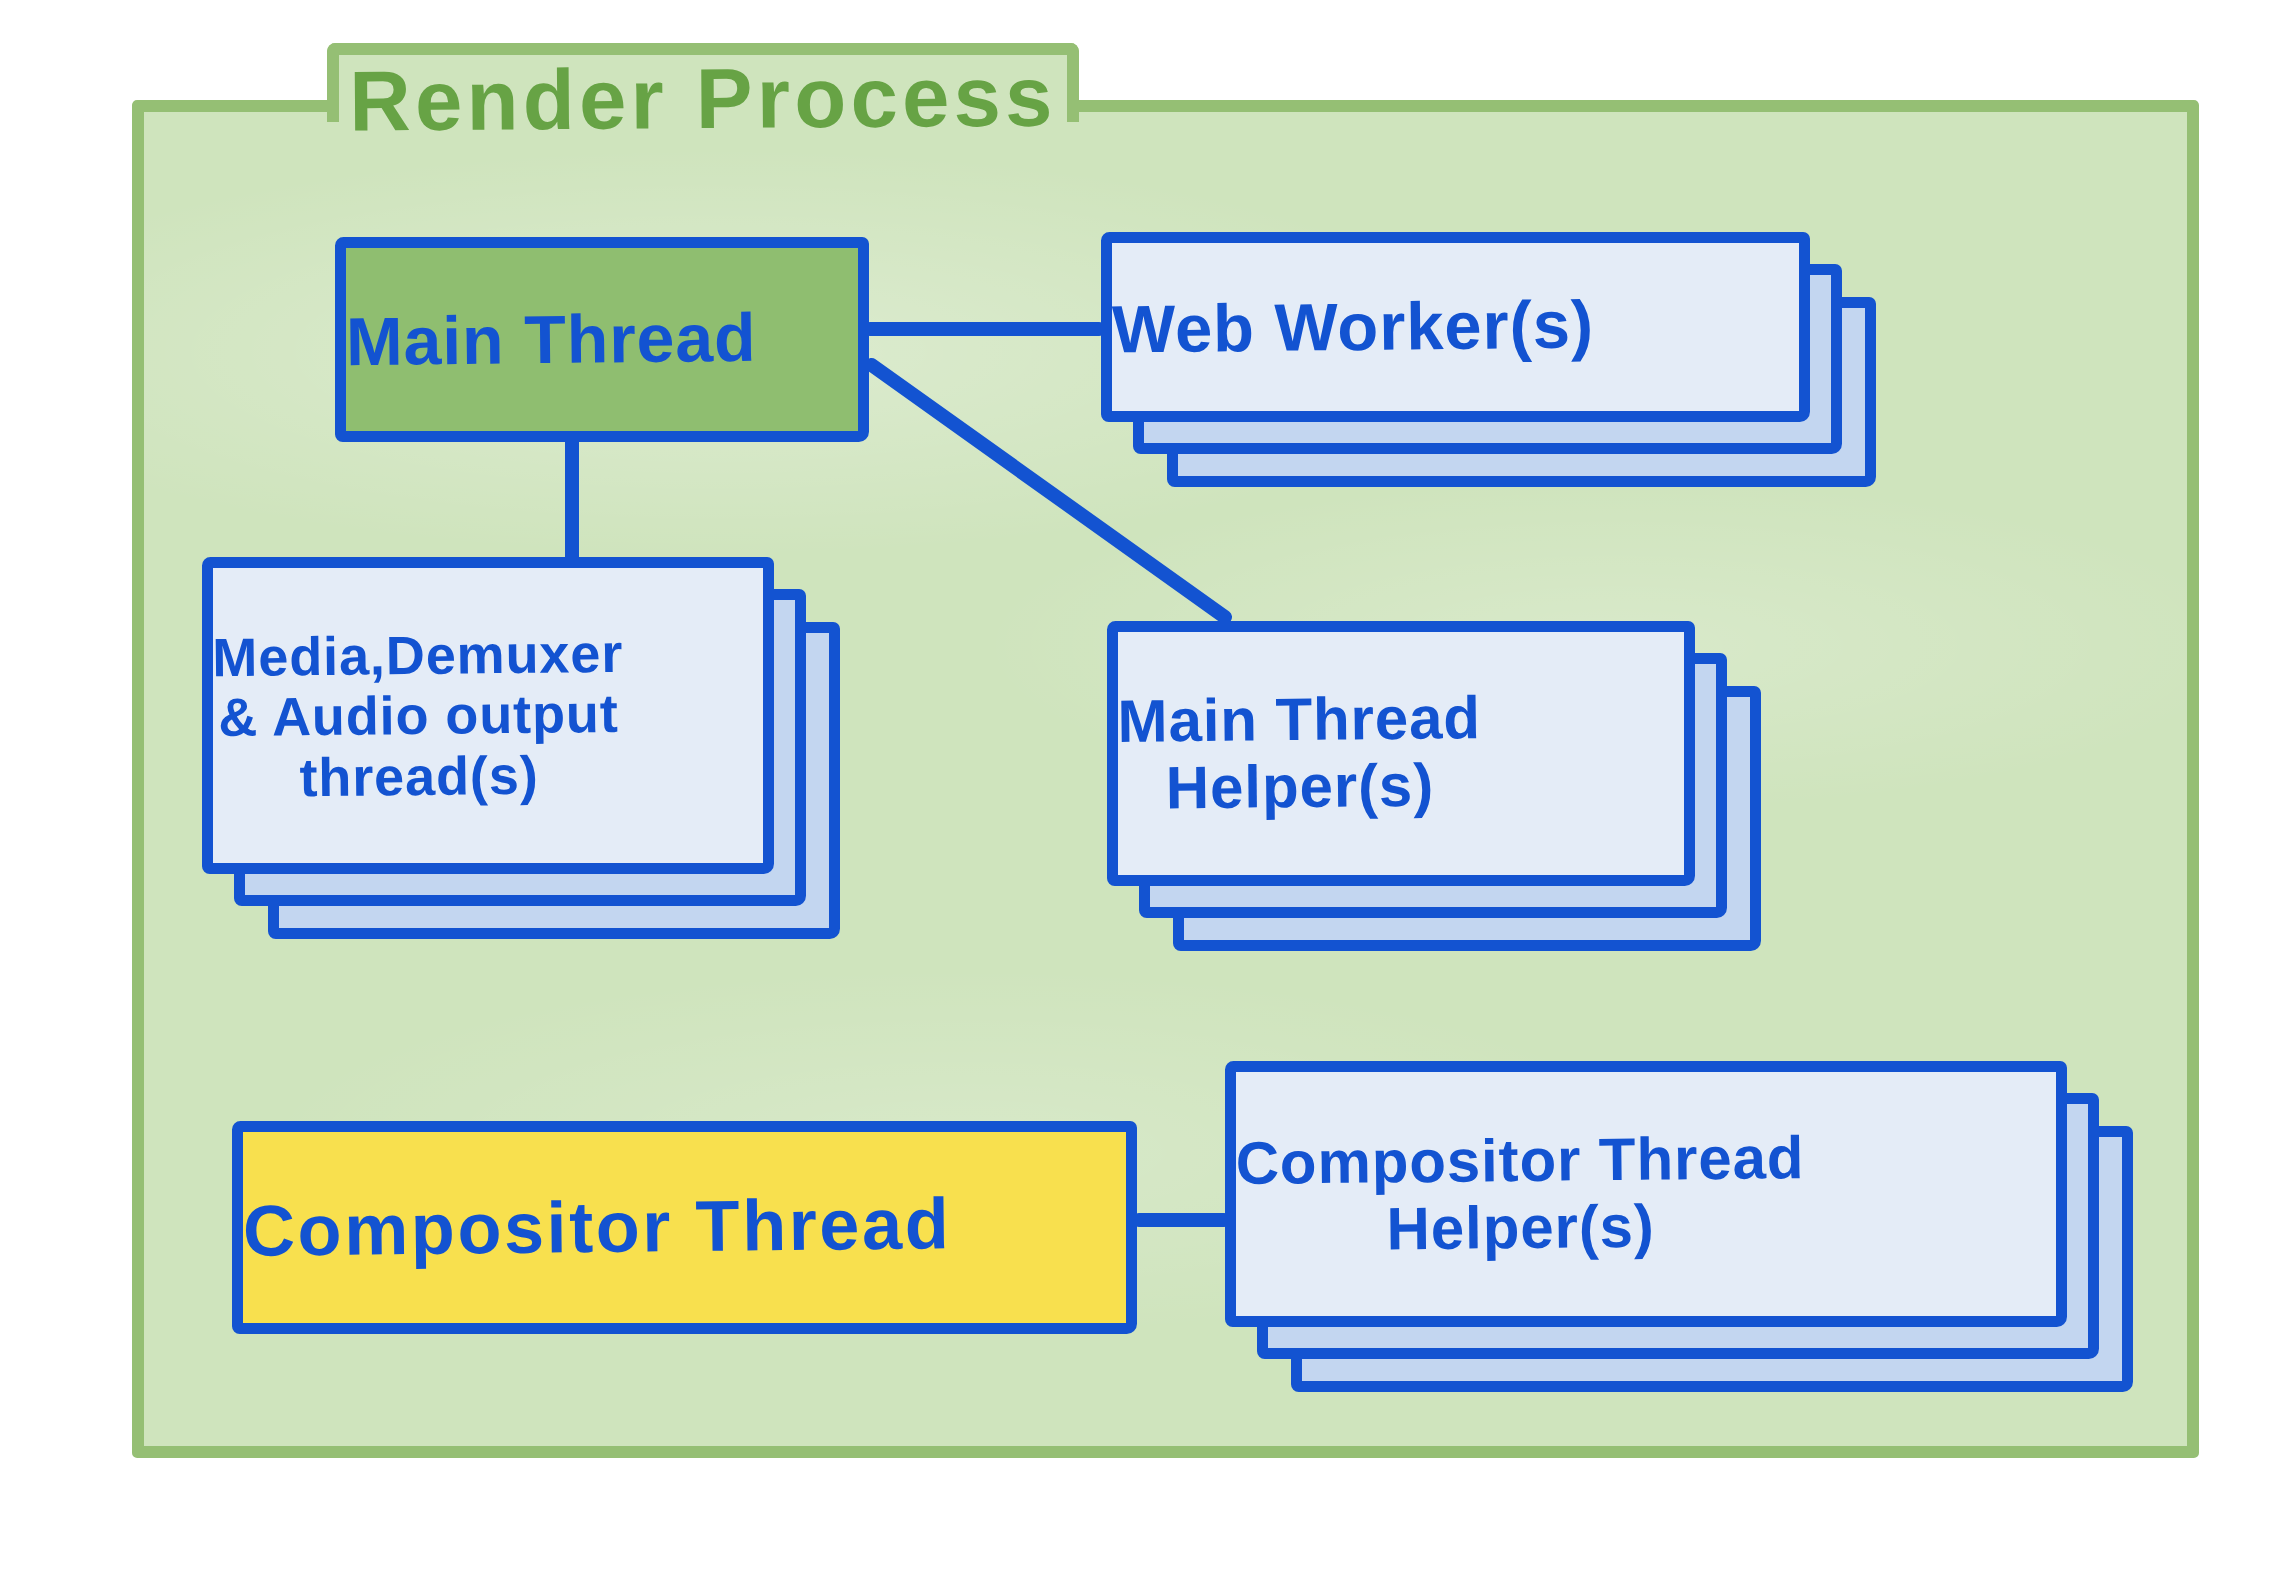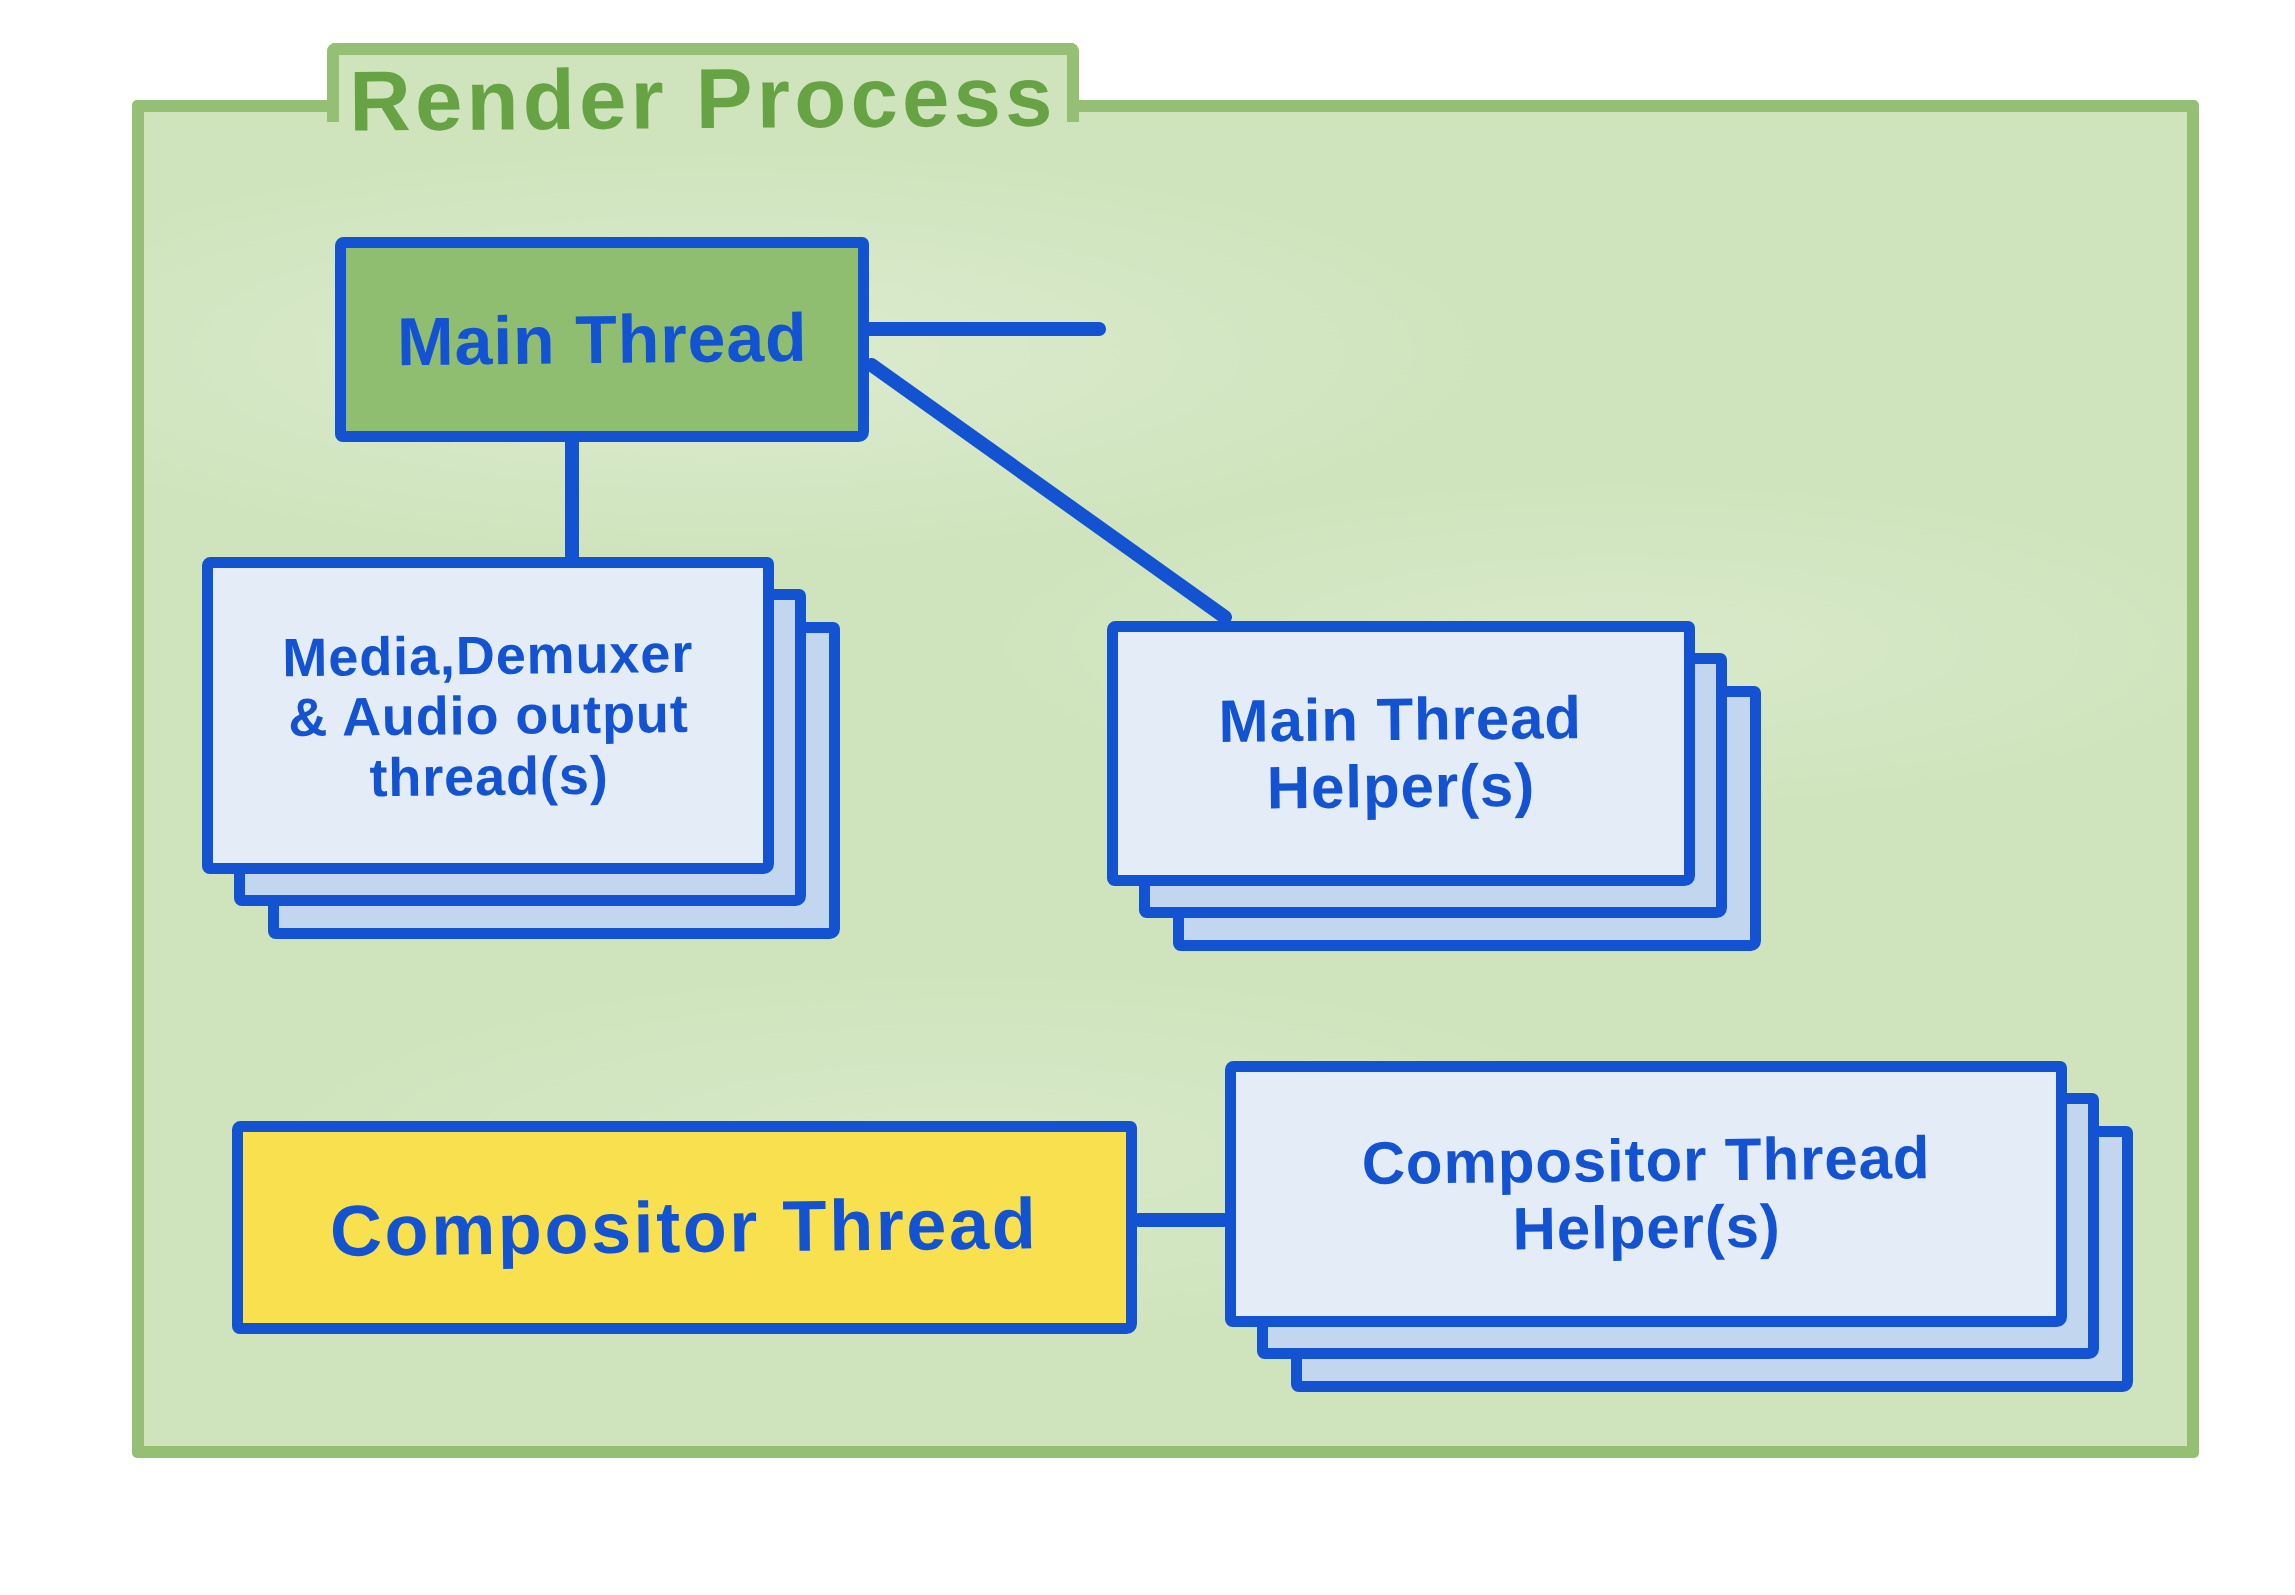--- a/index.html
+++ b/index.html
@@ -71,21 +71,21 @@
   .node, .stack {
     position: absolute;
     z-index: 5;
   }
   .box {
     box-sizing: border-box;
     border: 11px solid var(--blue);
     border-radius: 8.5px 6.8px 10.2px 7.7px;
     display: flex;
     align-items: center;
-    justify-content: center;
+    justify-content: flex-start;
   }
   .node .box { width: 100%; height: 100%; }
   .stack .layer {
     position: absolute;
     width: 100%; height: 100%;
     box-sizing: border-box;
     border: 11px solid var(--blue);
     border-radius: 8.5px 6.8px 10.2px 7.7px;
     background: var(--back-fill);
   }
@@ -146,20 +146,27 @@
   <div class="connector" id="conn-mt-md"></div>
   <div class="connector diag" id="conn-mt-hp"></div>
   <div class="connector" id="conn-ct-hp"></div>
 
   <div class="node" id="node-main-thread">
     <div class="box">
       <span class="label">Main Thread</span>
     </div>
   </div>
 
+  <div class="stack" id="node-web-workers">
+    <div class="layer l2"></div>
+    <div class="layer l1"></div>
+    <div class="box">
+      <span class="label">Web Worker(s)</span>
+    </div>
+  </div>
 
   <div class="stack" id="node-media-threads">
     <div class="layer l2"></div>
     <div class="layer l1"></div>
     <div class="box">
       <span class="label">Media,Demuxer
 &amp; Audio output
 thread(s)</span>
     </div>
   </div>

